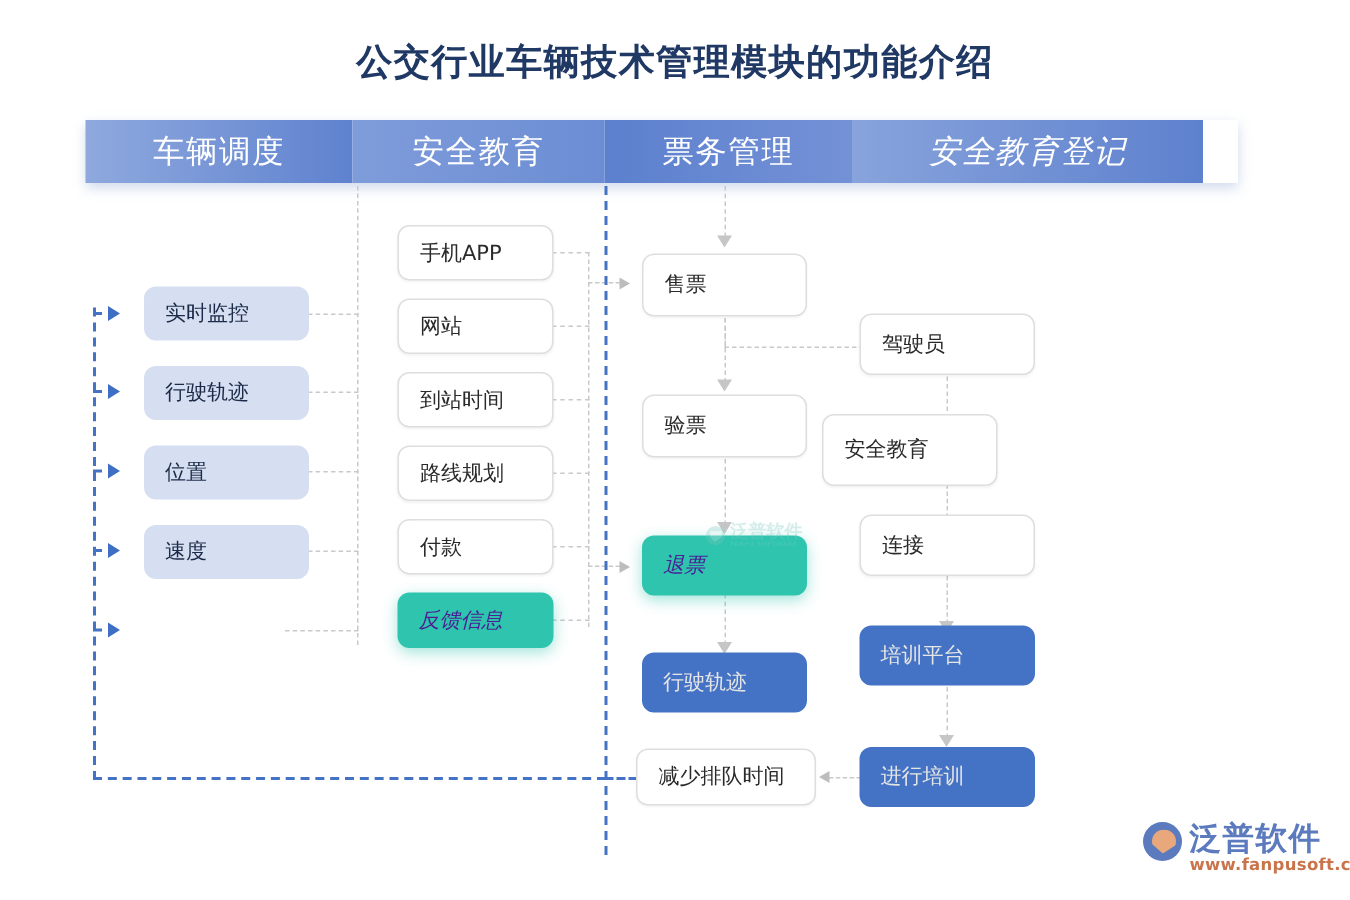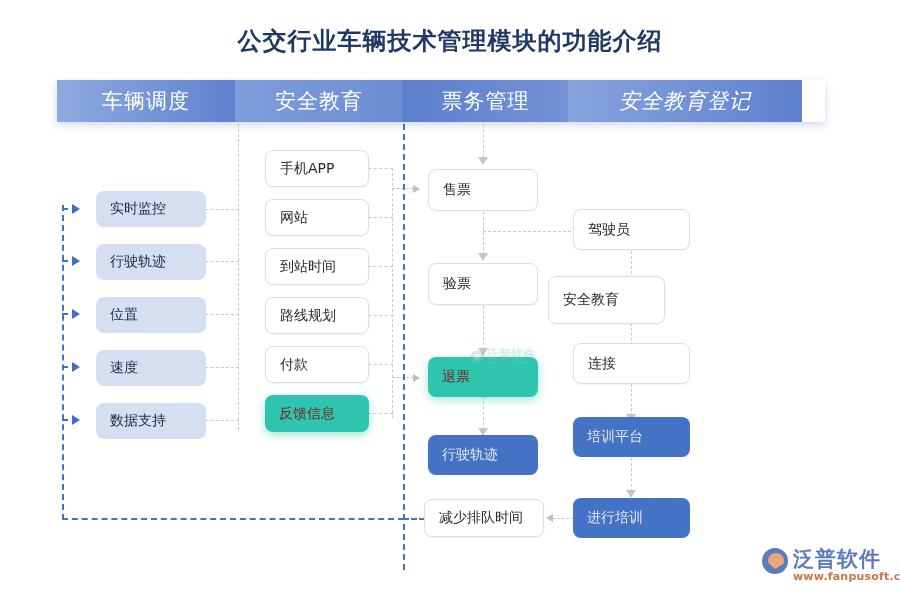--- a/index.html
+++ b/index.html
@@ -47,22 +47,23 @@
   }
   .node.lightblue {
     background: #D6DEF2; color: #1B2A46; border: none; margin-left: 16px;
   }
   .node.white {
     background: #ffffff; color: #2A2A2A;
     border: 1px solid #DEDEDE;
     box-shadow: 0 1px 2px rgba(0,0,0,.05);
   }
   .node.teal {
-    background: #2EC4AE; color: #7f1d1d; border: none;
+    background: #2EC4AE; color: #4c1d95; border: none;
     box-shadow: 0 3px 10px rgba(46,196,174,.45);
+    font-style: italic;
   }
   .node.blue {
     background: #4472C4; color: #e5e5e5; border: none;
   }
 
   
   .ln { position: absolute; }
   .vdash-gray {
     border-left: 1px dashed #C9C9C9;
   }
@@ -213,23 +214,20 @@
   </div>
   <div class="node lightblue" style="left:80px; top:244px; width:110px; height:36px;">
     <span>行驶轨迹</span>
   </div>
   <div class="node lightblue" style="left:80px; top:297px; width:110px; height:36px;">
     <span>位置</span>
   </div>
   <div class="node lightblue" style="left:80px; top:350px; width:110px; height:36px;">
     <span>速度</span>
   </div>
-  <div class="node lightblue" style="left:80px; top:403px; width:110px; height:36px;">
-    <span>数据支持</span>
-  </div>
 
   <div class="node white" style="left:265px; top:150px; width:104px; height:37px;">
     <span>手机APP</span>
   </div>
   <div class="node white" style="left:265px; top:199px; width:104px; height:37px;">
     <span>网站</span>
   </div>
   <div class="node white" style="left:265px; top:248px; width:104px; height:37px;">
     <span>到站时间</span>
   </div>

